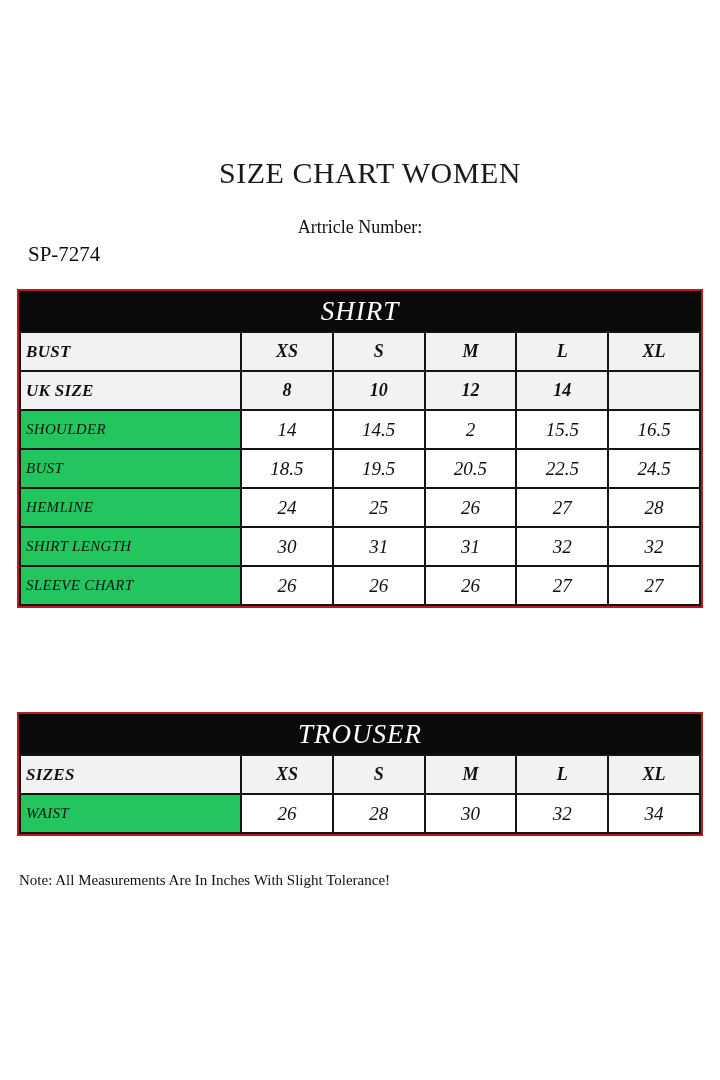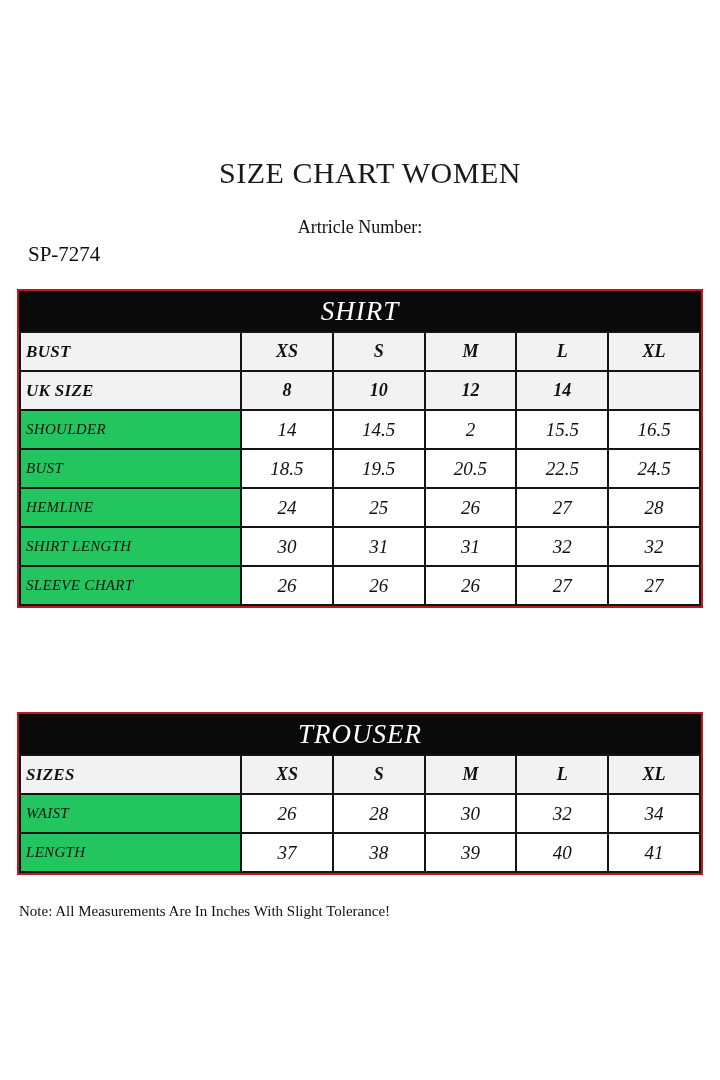--- a/index.html
+++ b/index.html
@@ -74,21 +74,21 @@
   }
   table.size-table tr.hdr td {
     background: #f2f2f2;
     font-weight: bold;
     font-size: 18px;
   }
   table.size-table tr.hdr td.lbl {
     font-size: 17px;
   }
   .note {
-    margin: 28px 0 0 19px;
+    margin: 36px 0 0 19px;
     font-size: 15px;
     color: #111;
   }
 </style>
 </head>
 <body>
 
 <h1 class="page-title">SIZE CHART WOMEN</h1>
 <div class="article-label">Artricle Number:</div>
 <div class="article-number">SP-7274</div>
@@ -186,25 +186,17 @@
         <td>XL</td>
       </tr>
       <tr>
         <td class="lbl">WAIST</td>
         <td>26</td>
         <td>28</td>
         <td>30</td>
         <td>32</td>
         <td>34</td>
       </tr>
-      <tr>
-        <td class="lbl">LENGTH</td>
-        <td>37</td>
-        <td>38</td>
-        <td>39</td>
-        <td>40</td>
-        <td>41</td>
-      </tr>
     </tbody>
   </table>
 </div>
 
 <div class="note">Note: All Measurements Are In Inches With Slight Tolerance!</div>
 
 </body></html>

